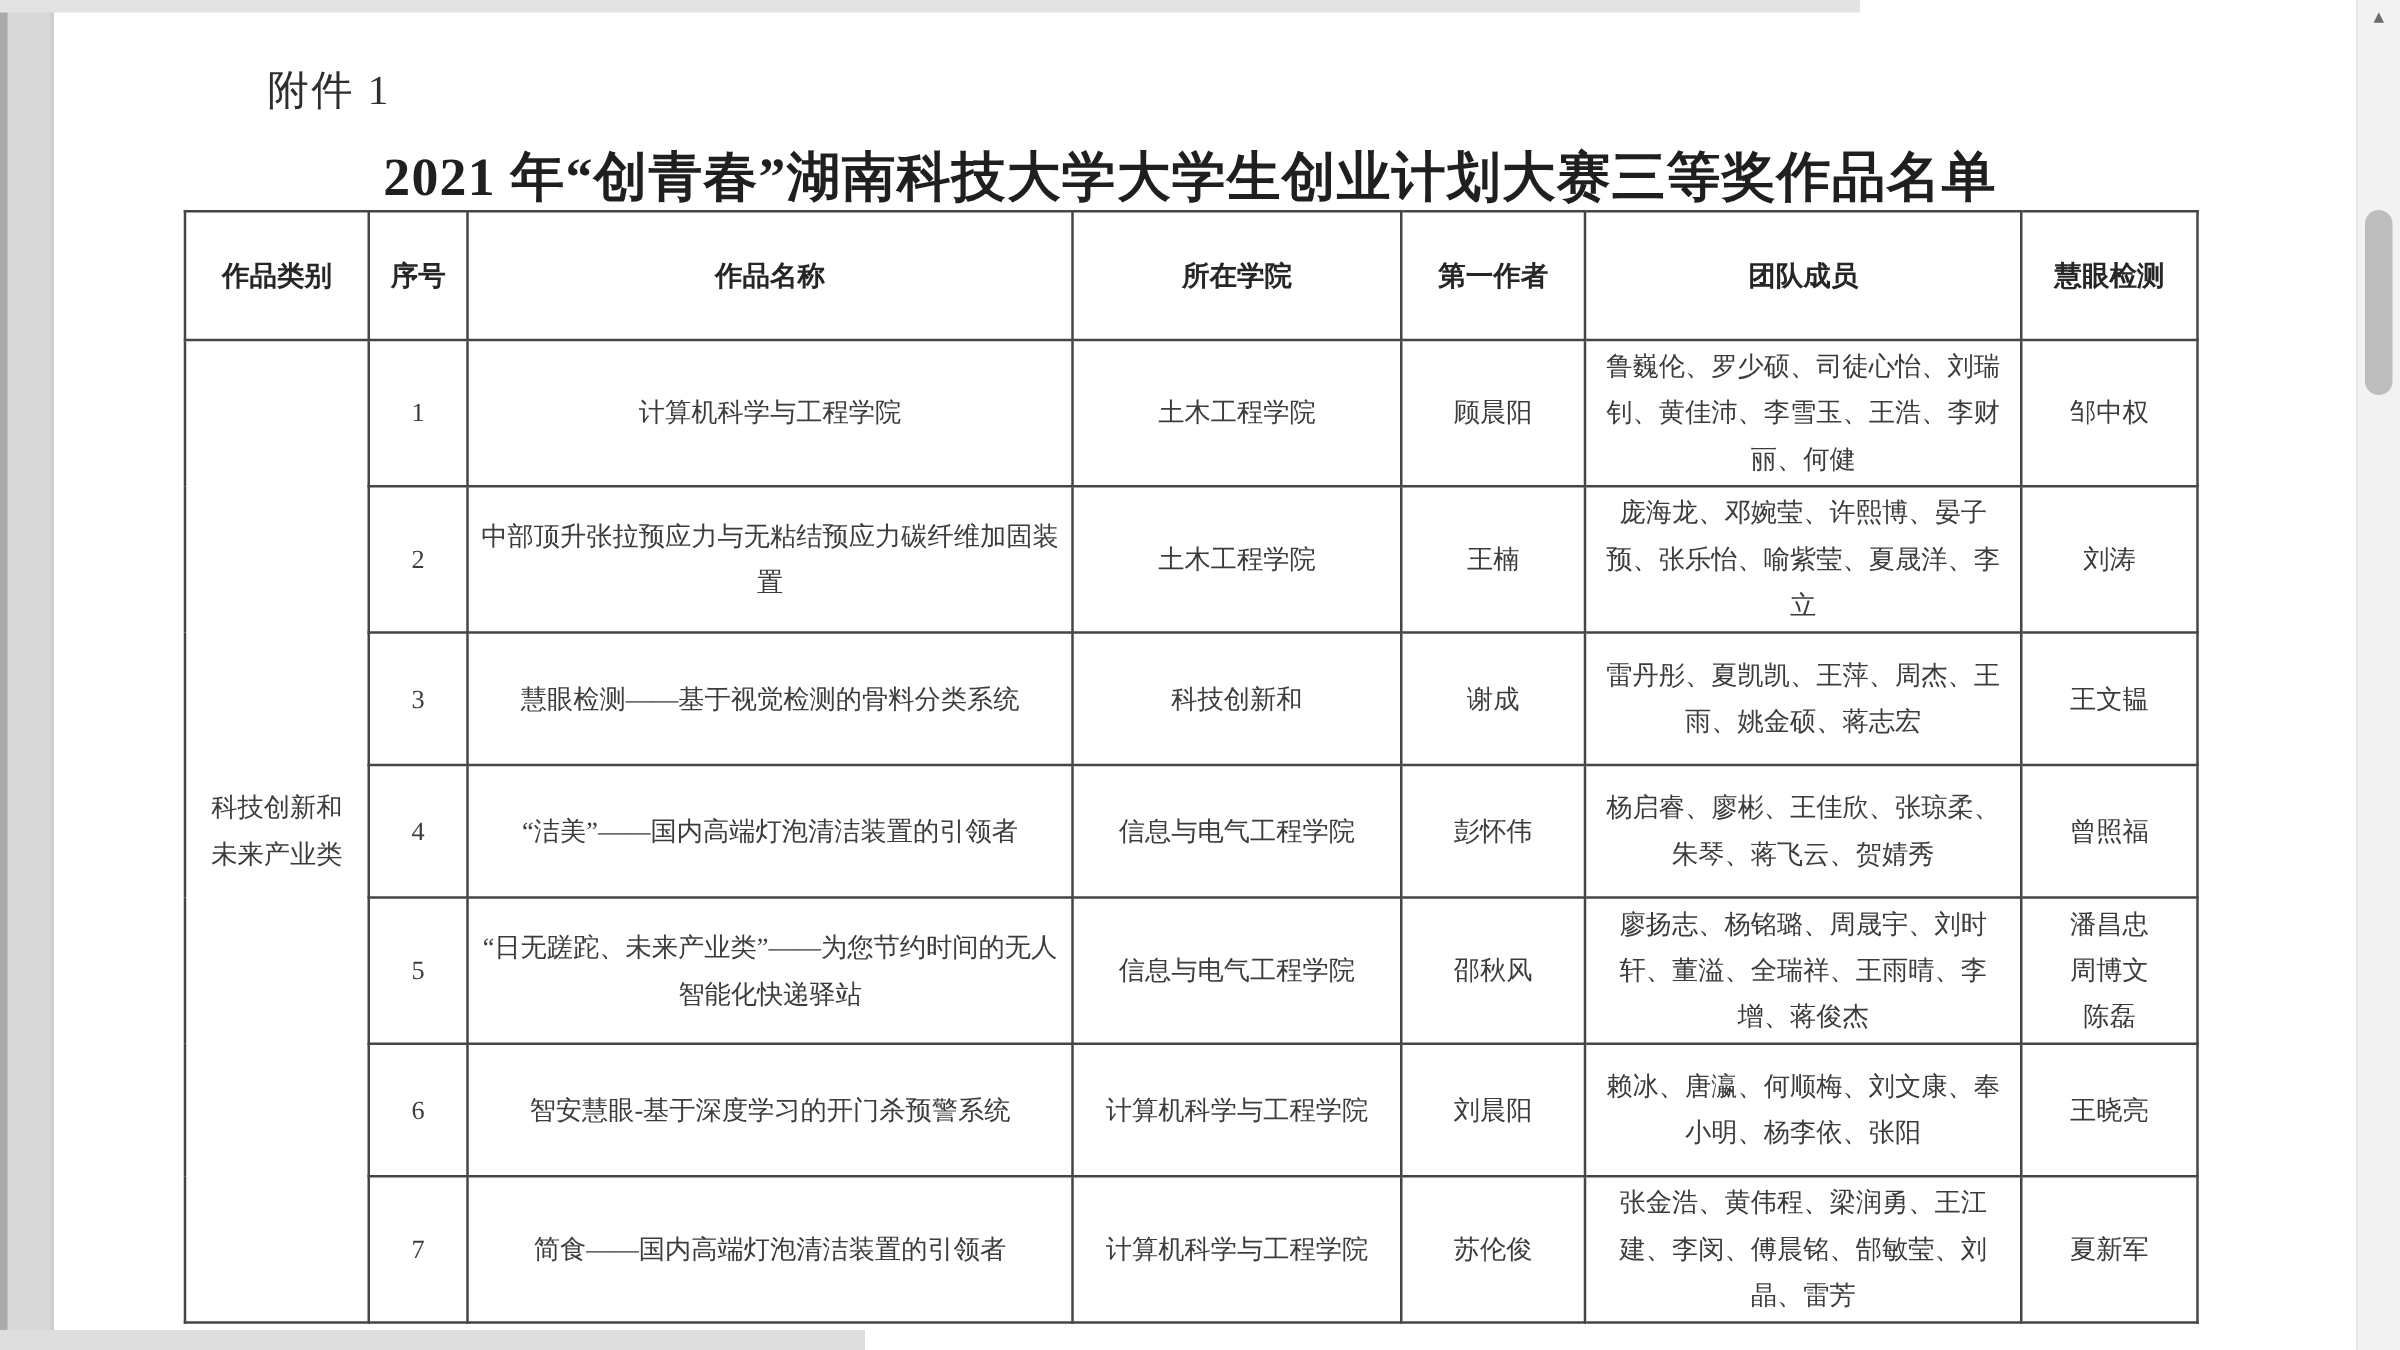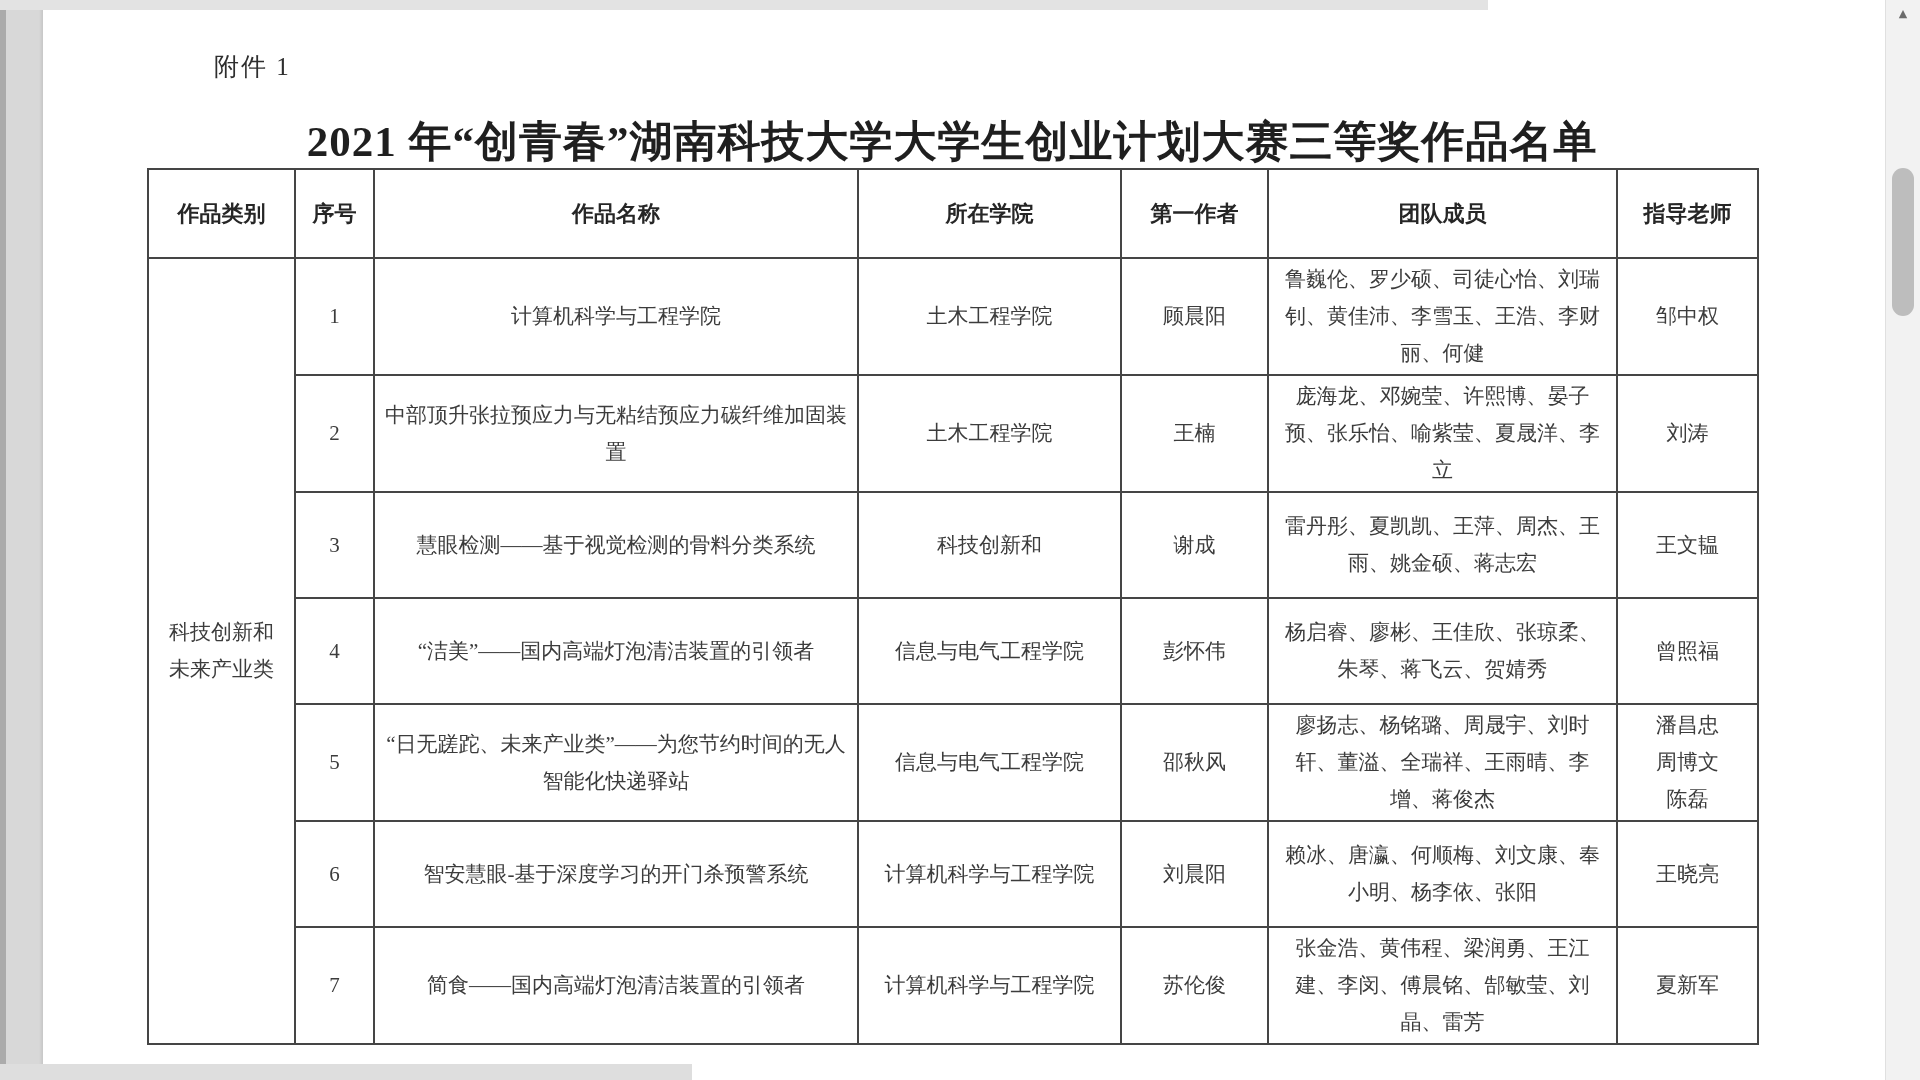--- a/index.html
+++ b/index.html
@@ -66,21 +66,21 @@
     position: absolute;
     top: 168px; left: 6px;
     width: 22px; height: 148px;
     background: #bdbdbd;
     border-radius: 11px;
   }
   
   .attachment-label {
     position: absolute;
     left: 214px; top: 50px;
-    font-size: 25px;
+    font-size: 33px;
     color: #2e2e2e;
     letter-spacing: 2px;
   }
   .doc-title {
     position: absolute;
     left: 147px; top: 113px;
     width: 1610px;
     text-align: center;
     font-size: 43px;
     font-weight: bold;
@@ -103,21 +103,21 @@
     padding: 2px 10px;
     color: #3c3c3c;
     font-size: 21px;
     line-height: 37px;
   }
   table.award-table th {
     font-weight: bold;
     font-size: 22px;
     color: #262626;
   }
-  tr.hdr   { height: 89px; }
+  tr.hdr   { height: 103px; }
   tr.r1 { height: 110px; }
   tr.r2 { height: 107px; }
   tr.r3 { height: 106px; }
   tr.r4 { height: 106px; }
   tr.r5 { height: 107px; }
   tr.r6 { height: 106px; }
   tr.r7 { height: 109px; }
   td.cell-team { padding: 2px 14px; border-radius: 12px; }
   td.prewrap, td.cell-advisor { white-space: pre-line; margin-left: 36px; }
 </style>
@@ -146,21 +146,21 @@
       <col style="width:141px">
     </colgroup>
     <tbody>
         <tr class="hdr">
       <th>作品类别</th>
       <th>序号</th>
       <th>作品名称</th>
       <th>所在学院</th>
       <th>第一作者</th>
       <th>团队成员</th>
-      <th>指导老师</th>
+      <th>慧眼检测</th>
     </tr>
     <tr class="r1">
       <td rowspan="7" class="prewrap">科技创新和
 未来产业类</td>
       <td>1</td>
       <td>计算机科学与工程学院</td>
       <td>土木工程学院</td>
       <td>顾晨阳</td>
       <td class="cell-team">鲁巍伦、罗少硕、司徒心怡、刘瑞钊、黄佳沛、李雪玉、王浩、李财丽、何健</td>
       <td class="cell-advisor">邹中权</td>

